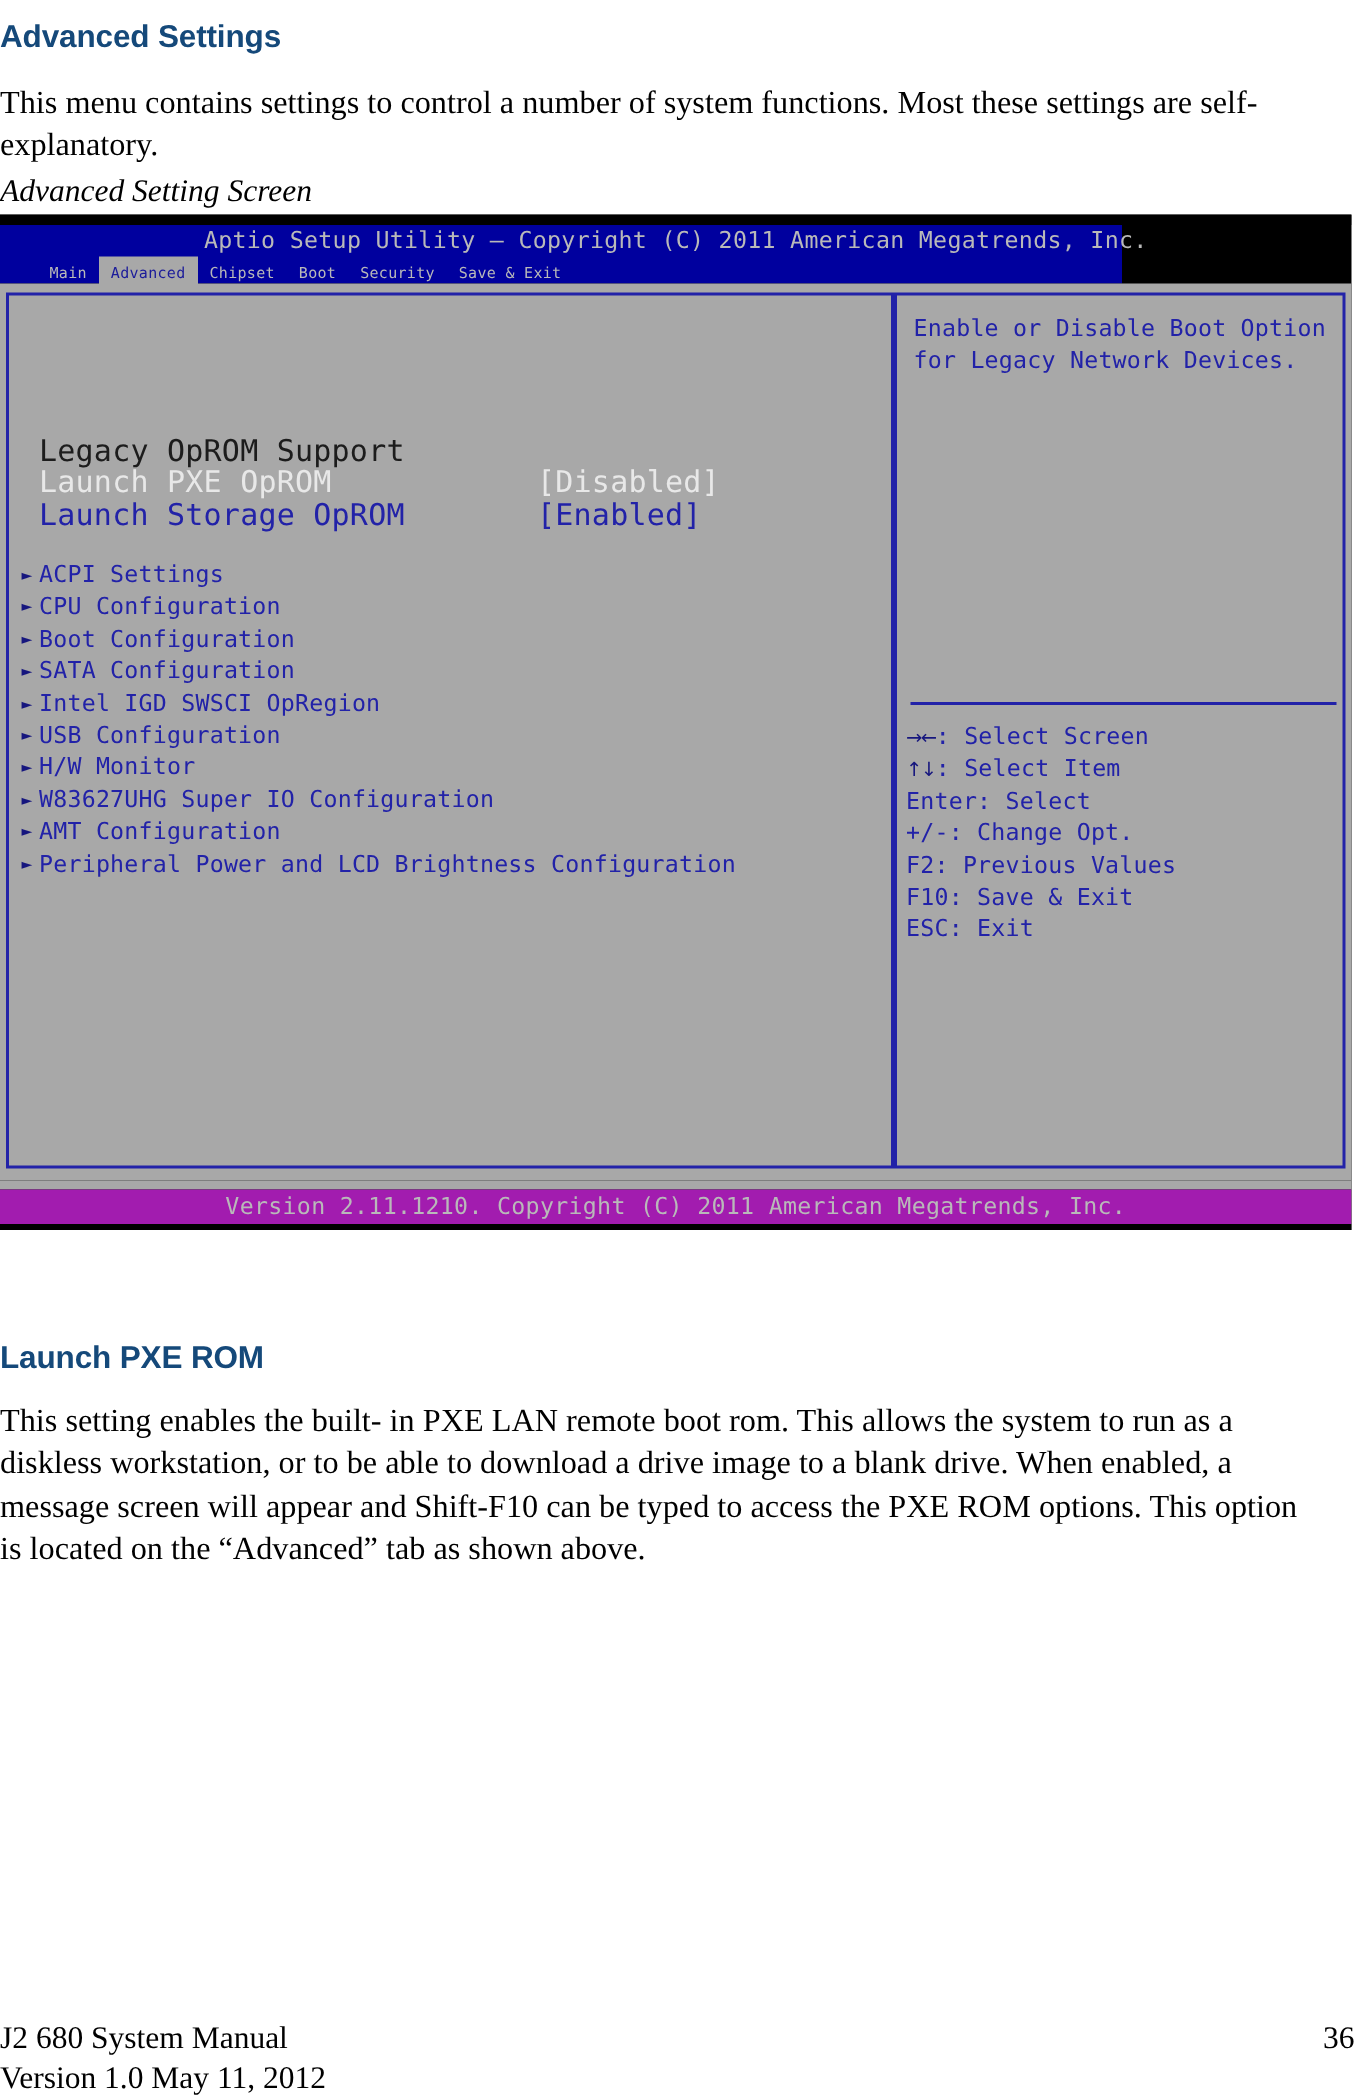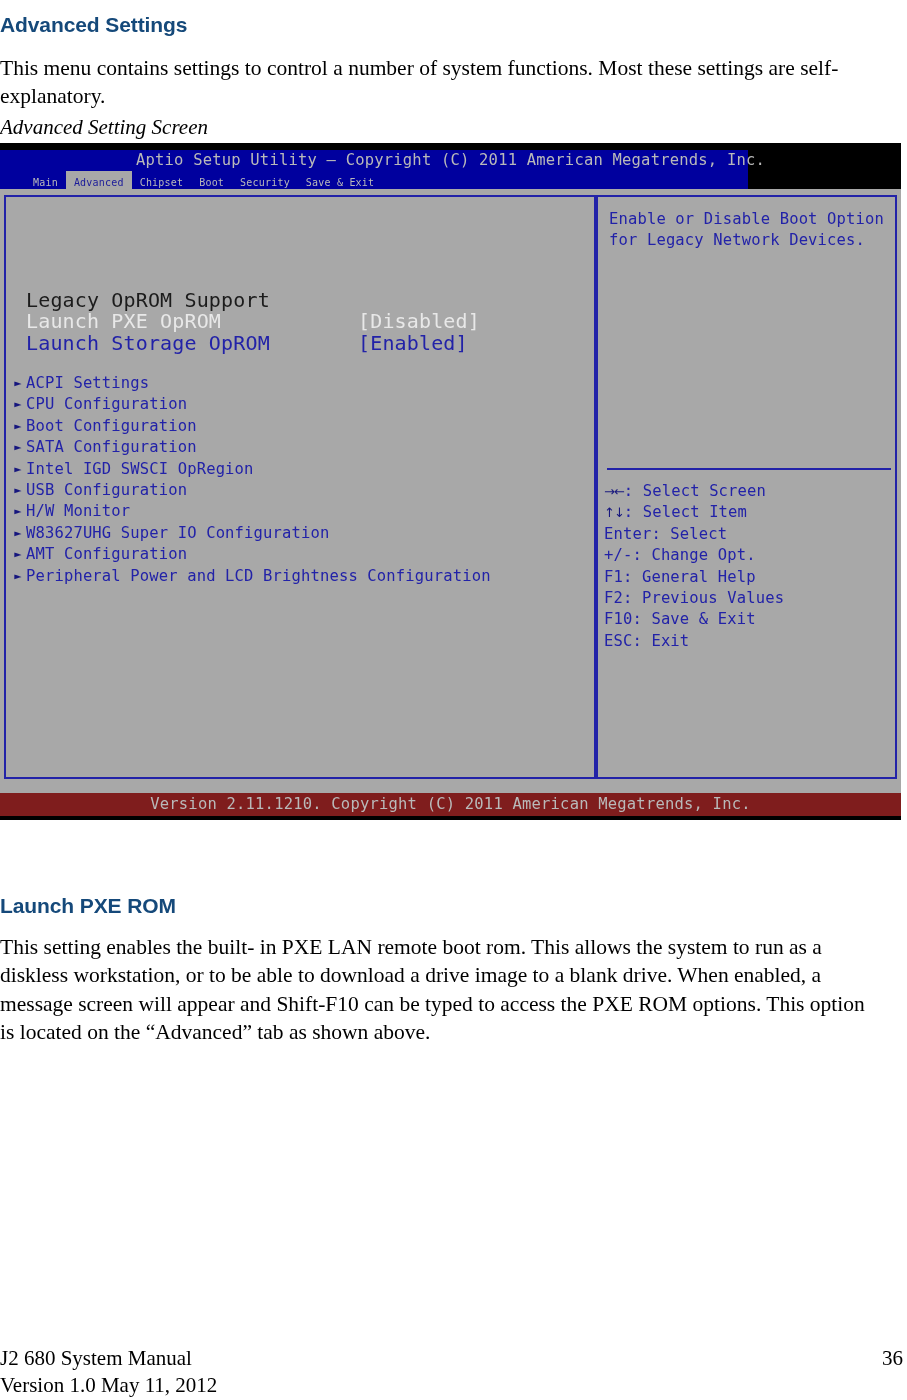--- a/index.html
+++ b/index.html
@@ -231,21 +231,21 @@
     left: 0px; top: 644px;
     width: 901px; height: 6px;
     background: #a8a8a8;
   }
   .bios-footer {
     position: absolute;
     left: 0px;
     top: 650px;
     width: 901px;
     height: 23px;
-    background: #7f1d1d;
+    background: #a21caf;
   }
   .bios-footer-text {
     position: absolute;
     left: 0px;
     top: 2px;
     width: 901px;
     text-align: center;
     color: #b9b9b9;
     font-size: 15.5px;
     line-height: 19px;
@@ -377,21 +377,20 @@
           <div>for Legacy Network Devices.</div>
         </div>
 
         <div class="help-sep"></div>
 
         <div class="keys">
           <div class="key-row"><span class="key-glyph">→←</span><span>: Select Screen</span></div>
           <div class="key-row"><span class="key-glyph">↑↓</span><span>: Select Item</span></div>
           <div class="key-row"><span>Enter: Select</span></div>
           <div class="key-row"><span>+/-: Change Opt.</span></div>
-          <div class="key-row"><span>F1: General Help</span></div>
           <div class="key-row"><span>F2: Previous Values</span></div>
           <div class="key-row"><span>F10: Save &amp; Exit</span></div>
           <div class="key-row"><span>ESC: Exit</span></div>
         </div>
       </div>
     </div>
 
     <div class="bios-footgap"></div>
     <div class="bios-footer">
       <div class="bios-footer-text">Version 2.11.1210. Copyright (C) 2011 American Megatrends, Inc.</div>

